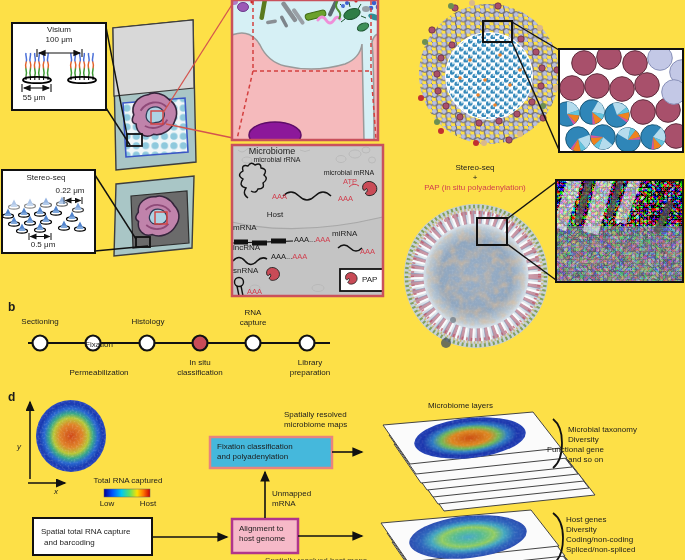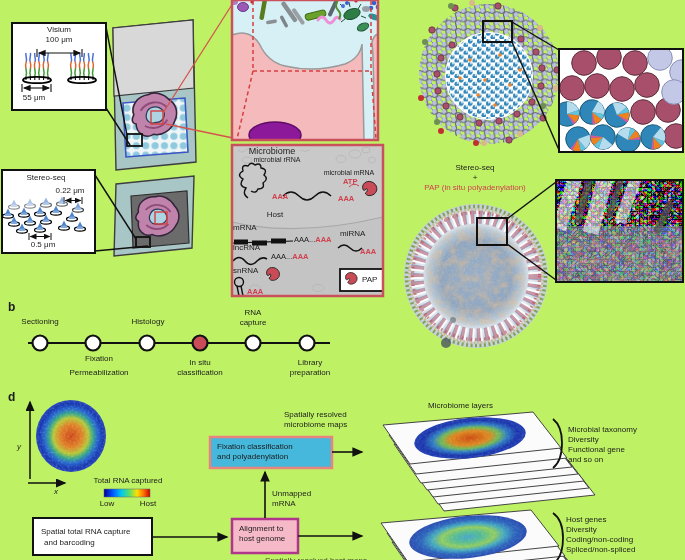--- a/index.html
+++ b/index.html
@@ -1,25 +1,25 @@
 <!DOCTYPE html>
 <html style="--accent-red: #c94b57; --red-text: #d13f4e; --panel-red: #c9515c; --salmon-border: #e8837e; --magenta-border: #b0368c; --pink-fill: #f6b9c8; --blue-fill: #45b8dc; --slide-teal: #a9c6c6; --cyan-bg: #d6f0f5; --tissue-pink: #f5babc; --gray-panel: #c9c9c9; --spot-blue: #8ec9dd; --maroon-dot: #a8506b; --lavender-dot: #c3c8e6; --pie-blue: #2f86b8; --orange-dot: #f08228;"><head>
 <meta charset="utf-8">
 <style>
   html,body{margin:0;padding:0;background:#fff}
-  .fig{position:relative;width:685px;height:560px;background:#bef264;overflow:hidden;
+  .fig{position:relative;width:685px;height:560px;background:#fde047;overflow:hidden;
        font-family:"Liberation Sans",sans-serif;color:#1c1c1c}
   .fig svg.base{position:absolute;left:0;top:0}
   .t{position:absolute;font-size:8px;line-height:9.5px;white-space:nowrap}
   .tc{transform:translateX(-50%)}
   .s7{font-size:7px;line-height:8px}
   .s75{font-size:7.5px;line-height:8.5px}
   .s9{font-size:9px;line-height:10px}
   .red{color:var(--red-text,#d13f4e)}
-  .bold{font-weight:bold}
+  .bold{font-weight:normal}
   .it{font-style:italic}
   .pl{font-size:12px;line-height:12px;font-weight:bold}
   .dim{opacity:.8}
 </style>
 </head>
 <body>
 
 <div class="fig">
 
 <svg class="base" width="685" height="560" viewBox="0 0 685 560">
@@ -522,35 +522,35 @@
 
 <div class="t tc s9" style="left:272px;top:146px">Microbiome</div>
 <div class="t tc s7" style="left:277px;top:156px">microbial rRNA</div>
 <div class="t tc s7" style="left:349px;top:169px">microbial mRNA</div>
 <div class="t red bold s75" style="left:343px;top:178px">ATP</div>
 <div class="t red bold s75" style="left:272px;top:193px">AAA</div>
 <div class="t red bold s75" style="left:338px;top:195px">AAA</div>
 <div class="t tc" style="left:275px;top:210px">Host</div>
 <div class="t" style="left:233px;top:223px">mRNA</div>
 <div class="t s75" style="left:294px;top:236px"><span>AAA...</span><span class="red bold">AAA</span></div>
-<div class="t" style="left:340px;top:229px">miRNA</div>
+<div class="t" style="left:332px;top:229px">miRNA</div>
 <div class="t red bold s75" style="left:360px;top:248px">AAA</div>
 <div class="t" style="left:233px;top:243px">lncRNA</div>
 <div class="t s75" style="left:271px;top:253px"><span>AAA...</span><span class="red bold">AAA</span></div>
 <div class="t" style="left:233px;top:266px">snRNA</div>
 <div class="t red bold s75" style="left:247px;top:288px">AAA</div>
 <div class="t" style="left:362px;top:275px">PAP</div>
 
 <div class="t tc" style="left:475px;top:163px">Stereo-seq</div>
 <div class="t tc" style="left:475px;top:173px">+</div>
 <div class="t tc red" style="left:475px;top:183px">PAP (in situ polyadenylation)</div>
 
 <div class="t pl" style="left:8px;top:301px">b</div>
 <div class="t tc" style="left:40px;top:317px">Sectioning</div>
-<div class="t tc" style="left:99px;top:354px">Fixation</div>
+<div class="t tc" style="left:99px;top:340px">Fixation</div>
 <div class="t tc" style="left:99px;top:368px">Permeabilization</div>
 <div class="t tc" style="left:148px;top:317px">Histology</div>
 <div class="t tc" style="left:200px;top:358px">In situ</div>
 <div class="t tc" style="left:200px;top:368px">classification</div>
 <div class="t tc" style="left:253px;top:308px">RNA</div>
 <div class="t tc" style="left:253px;top:318px">capture</div>
 <div class="t tc" style="left:310px;top:358px">Library</div>
 <div class="t tc" style="left:310px;top:368px">preparation</div>
 
 <div class="t pl" style="left:8px;top:391px">d</div>
@@ -565,21 +565,21 @@
 <div class="t" style="left:239px;top:534px">host genome</div>
 <div class="t" style="left:217px;top:442px">Fixation classification</div>
 <div class="t" style="left:217px;top:452px">and polyadenylation</div>
 <div class="t" style="left:272px;top:489px">Unmapped</div>
 <div class="t" style="left:272px;top:499px">mRNA</div>
 <div class="t" style="left:284px;top:410px">Spatially resolved</div>
 <div class="t" style="left:284px;top:420px">microbiome maps</div>
 <div class="t" style="left:428px;top:401px">Microbiome layers</div>
 <div class="t" style="left:568px;top:425px">Microbial taxonomy</div>
 <div class="t" style="left:568px;top:435px">Diversity</div>
-<div class="t" style="left:568px;top:445px">Functional gene</div>
+<div class="t" style="left:547px;top:445px">Functional gene</div>
 <div class="t" style="left:568px;top:455px">and so on</div>
 <div class="t" style="left:566px;top:515px">Host genes</div>
 <div class="t" style="left:566px;top:525px">Diversity</div>
 <div class="t" style="left:566px;top:535px">Coding/non-coding</div>
 <div class="t" style="left:566px;top:545px">Spliced/non-spliced</div>
 <div class="t tc dim" style="left:316px;top:556px">Spatially resolved host maps</div>
 
 </div>
 
 </body></html>

